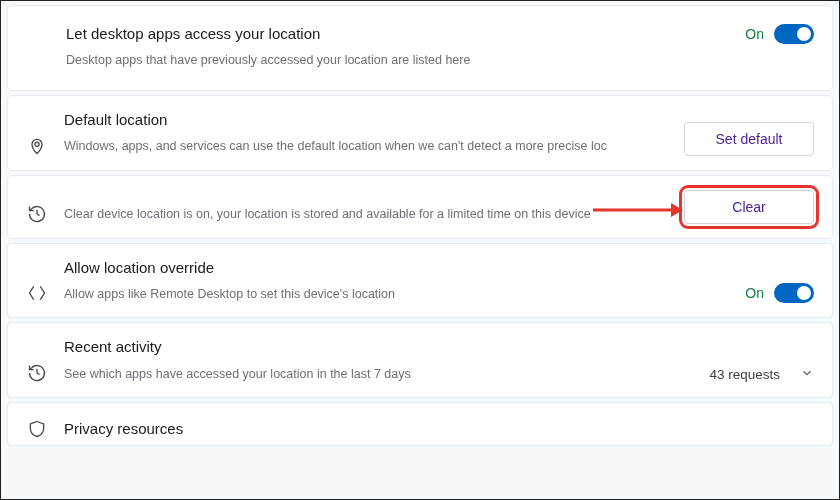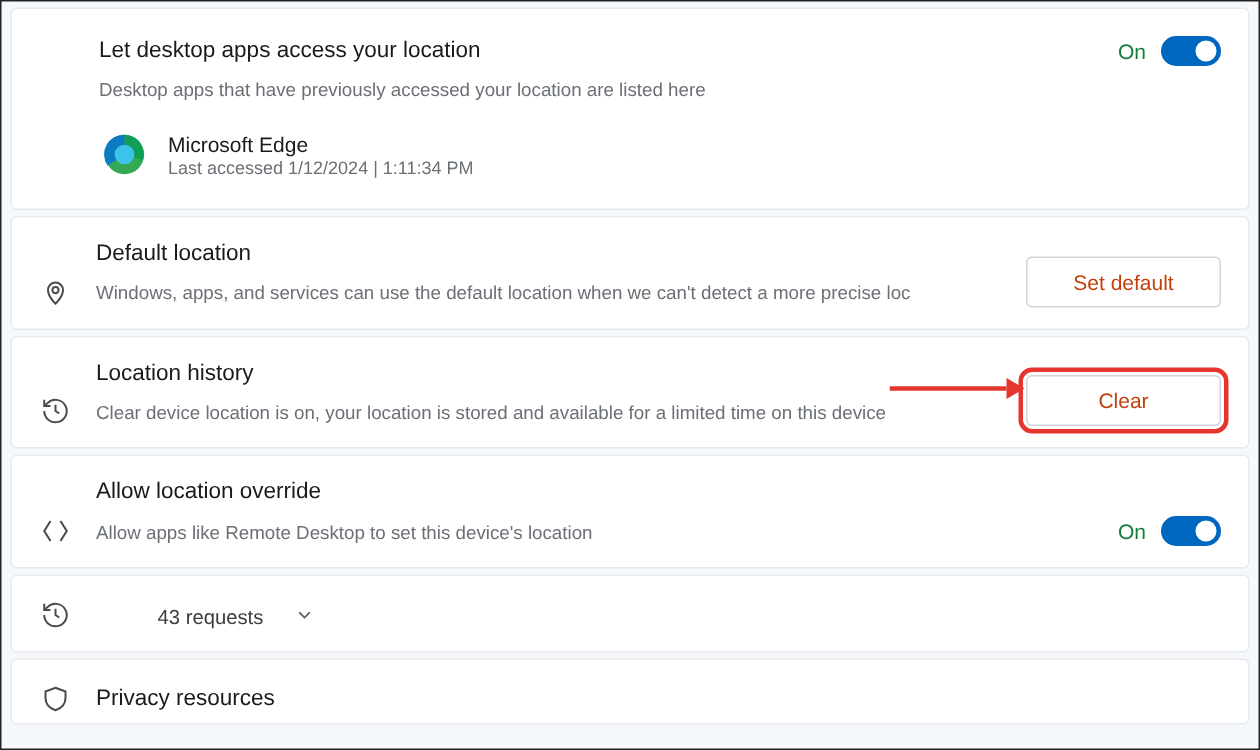--- a/index.html
+++ b/index.html
@@ -74,21 +74,21 @@
     background: #fff;
     border-radius: 50%;
     top: 3px; right: 3px;
   }
   .btn {
     background: #fff;
     border: 1px solid #d0d4d9;
     border-radius: 4px;
     padding: 8px 26px;
     font-size: 14px;
-    color: #c2410c;
+    color: #4c1d95;
     min-width: 130px;
     text-align: center;
   }
   .btn.highlight {
     outline: 3px solid #e5352c;
     outline-offset: 2px;
   }
   .app-entry {
     display: flex;
     align-items: center;
@@ -124,34 +124,20 @@
 </head>
 <body>
 
 <div class="container">
 
   <div class="panel top-panel">
     <div class="row">
       <div class="text-col icon-pad">
         <div class="title">Let desktop apps access your location</div>
         <div class="subtitle">Desktop apps that have previously accessed your location are listed here</div>
-        <div class="app-entry">
-          <div class="app-icon">
-            <svg viewBox="0 0 32 32">
-              <circle cx="16" cy="16" r="14" fill="#34a853"></circle>
-              <path d="M16 2 A14 14 0 0 1 29 20 L16 16 Z" fill="#0f9d58"></path>
-              <path d="M4 24 A14 14 0 0 1 16 2 L16 16 Z" fill="#0c7bc0"></path>
-              <circle cx="16" cy="16" r="7" fill="#3cc4e8"></circle>
-            </svg>
-          </div>
-          <div>
-            <div class="app-name">Microsoft Edge</div>
-            <div class="app-meta">Last accessed 1/12/2024  |  1:11:34 PM</div>
-          </div>
-        </div>
       </div>
       <div class="action-col">
         <div class="toggle-wrap">
           <span class="toggle-label">On</span>
           <div class="toggle">
               <div class="knob"></div>
             </div>
         </div>
       </div>
     </div>
@@ -178,21 +164,20 @@
   <div class="panel" style="position:relative;">
     <div class="row">
       <div class="icon-col">
         <svg viewBox="0 0 24 24" fill="none" stroke="currentColor" stroke-width="1.6">
           <path d="M3 12a9 9 0 1 0 2.6-6.3L3 8"></path>
           <polyline points="3 3 3 8 8 8"></polyline>
           <polyline points="12 7 12 12 15 14"></polyline>
         </svg>
       </div>
       <div class="text-col">
-        <div class="title">Location history</div>
         <div class="subtitle">Clear device location is on, your location is stored and available for a limited time on this device</div>
       </div>
       <div class="action-col">
         <div class="btn highlight">Clear</div>
       </div>
     </div>
 
     <svg class="arrow-annot" style="left:585px; top:24px;" width="90" height="20" viewBox="0 0 90 20">
       <line x1="0" y1="10" x2="78" y2="10" stroke="#e5352c" stroke-width="3"></line>
       <polygon points="78,3 90,10 78,17" fill="#e5352c"></polygon>
@@ -224,20 +209,24 @@
 
   <div class="panel">
     <div class="row">
       <div class="icon-col">
         <svg viewBox="0 0 24 24" fill="none" stroke="currentColor" stroke-width="1.6">
           <path d="M3 12a9 9 0 1 0 2.6-6.3L3 8"></path>
           <polyline points="3 3 3 8 8 8"></polyline>
           <polyline points="12 7 12 12 15 14"></polyline>
         </svg>
       </div>
+      <div class="text-col">
+        <div class="title">Recent activity</div>
+        <div class="subtitle">See which apps have accessed your location in the last 7 days</div>
+      </div>
       <div class="action-col">
         <span class="requests">43 requests</span>
         <span class="chevron">
           <svg width="14" height="14" viewBox="0 0 24 24" fill="none" stroke="currentColor" stroke-width="2">
               <polyline points="6 9 12 15 18 9"></polyline>
             </svg>
         </span>
       </div>
     </div>
   </div>

